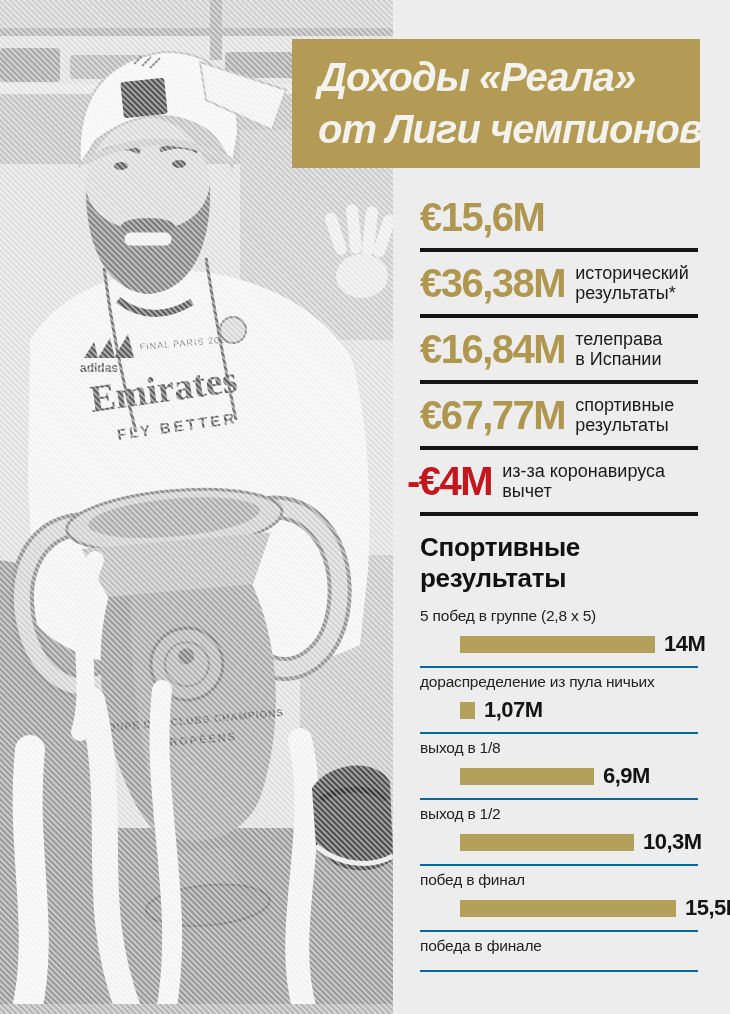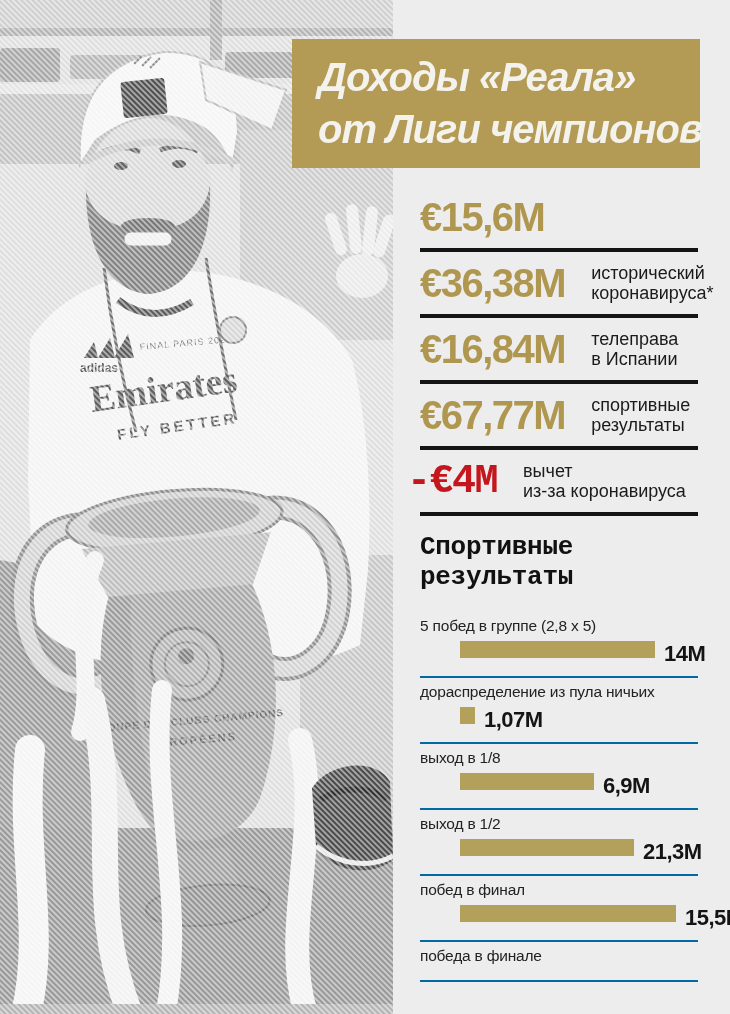--- a/index.html
+++ b/index.html
@@ -14,28 +14,28 @@
   .title-block{position:absolute;left:292px;top:39px;width:408px;height:129px;
     box-sizing:border-box;padding:12px 0 0 26px;}
   .title-line{font-size:40px;font-weight:700;font-style:italic;color:#f4f2ec;
     line-height:52px;letter-spacing:-1px;white-space:nowrap;}
 
   
   .content{position:absolute;left:420px;top:186px;width:278px;}
 
   .rev-item{display:flex;align-items:center;height:62px;border-bottom:4px solid #141414;}
   .rev-item:last-of-type{}
-  .amt{font-size:40px;font-weight:700;letter-spacing:-1.5px;margin-right:26px;white-space:nowrap;}
-  .rev-item.neg .amt{margin-left:-13px;font-family:Liberation Mono, monospace;}
+  .amt{font-size:40px;font-weight:700;letter-spacing:-1.5px;margin-right:10px;white-space:nowrap;}
+  .rev-item.neg .amt{margin-left:-13px;}
   .lbl{font-size:18px;line-height:20px;color:#1b1b1b;white-space:nowrap;}
 
-  .chart-title{font-size:26px;font-weight:700;color:#111;margin:16px 0 20px 0;letter-spacing:-0.3px;font-family:Liberation Mono, monospace;}
+  .chart-title{font-size:26px;font-weight:700;color:#111;margin:16px 0 8px 0;letter-spacing:-0.3px;}
   .bar-row{border-bottom:2px solid #0369a1;padding:5px 0 9px 0;}
   .bar-label{font-size:15.5px;color:#222;margin-bottom:6px;letter-spacing:-0.2px;white-space:nowrap;}
-  .bar-line{display:flex;align-items:flex-start;padding-left:40px;}
+  .bar-line{display:flex;align-items:center;padding-left:40px;}
   .bar{height:17px;flex:0 0 auto;}
   .bar-value{font-size:22px;font-weight:700;color:#141414;margin-left:9px;letter-spacing:-0.5px;white-space:nowrap;}
 </style>
 </head>
 <body>
 
 <div class="page">
 
   <div class="photo">
     <svg viewBox="0 0 393 1014">
@@ -146,42 +146,42 @@
 
   <div class="content">
     <div>
         <div class="rev-item">
           <div class="amt" style="color: rgb(175, 151, 80);">€15,6M</div>
         </div>
         <div class="rev-item">
           <div class="amt" style="color: rgb(175, 151, 80);">€36,38M</div>
           <div class="lbl">
             <div>исторический</div>
-            <div>коронавируса*</div>
+            <div>результаты*</div>
           </div>
         </div>
         <div class="rev-item">
           <div class="amt" style="color: rgb(175, 151, 80);">€16,84M</div>
           <div class="lbl">
             <div>телеправа</div>
             <div>в Испании</div>
           </div>
         </div>
         <div class="rev-item">
           <div class="amt" style="color: rgb(175, 151, 80);">€67,77M</div>
           <div class="lbl">
             <div>спортивные</div>
             <div>результаты</div>
           </div>
         </div>
         <div class="rev-item neg">
           <div class="amt" style="color: rgb(196, 22, 29);">-€4M</div>
           <div class="lbl">
+            <div>из-за коронавируса</div>
             <div>вычет</div>
-            <div>из-за коронавируса</div>
           </div>
         </div>
       </div>
 
     <div class="chart-title">Спортивные результаты</div>
     <div>
         <div class="bar-row">
           <div class="bar-label">5 побед в группе (2,8 x 5)</div>
           <div class="bar-line">
             <div class="bar" style="width: 195px; background: rgb(179, 160, 90);"></div>
@@ -199,21 +199,21 @@
           <div class="bar-label">выход в 1/8</div>
           <div class="bar-line">
             <div class="bar" style="width: 134px; background: rgb(179, 160, 90);"></div>
             <div class="bar-value">6,9M</div>
           </div>
         </div>
         <div class="bar-row">
           <div class="bar-label">выход в 1/2</div>
           <div class="bar-line">
             <div class="bar" style="width: 174px; background: rgb(179, 160, 90);"></div>
-            <div class="bar-value">21,3M</div>
+            <div class="bar-value">10,3M</div>
           </div>
         </div>
         <div class="bar-row">
           <div class="bar-label">побед в финал</div>
           <div class="bar-line">
             <div class="bar" style="width: 216px; background: rgb(179, 160, 90);"></div>
             <div class="bar-value">15,5M</div>
           </div>
         </div>
         <div class="bar-row">

